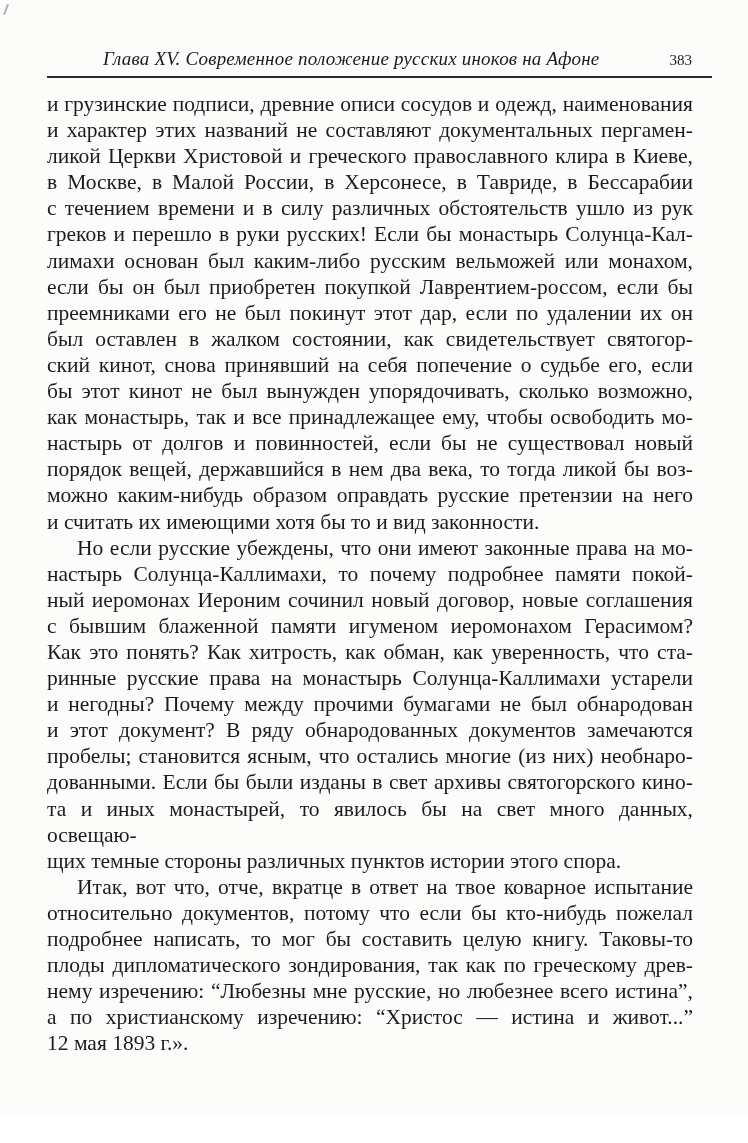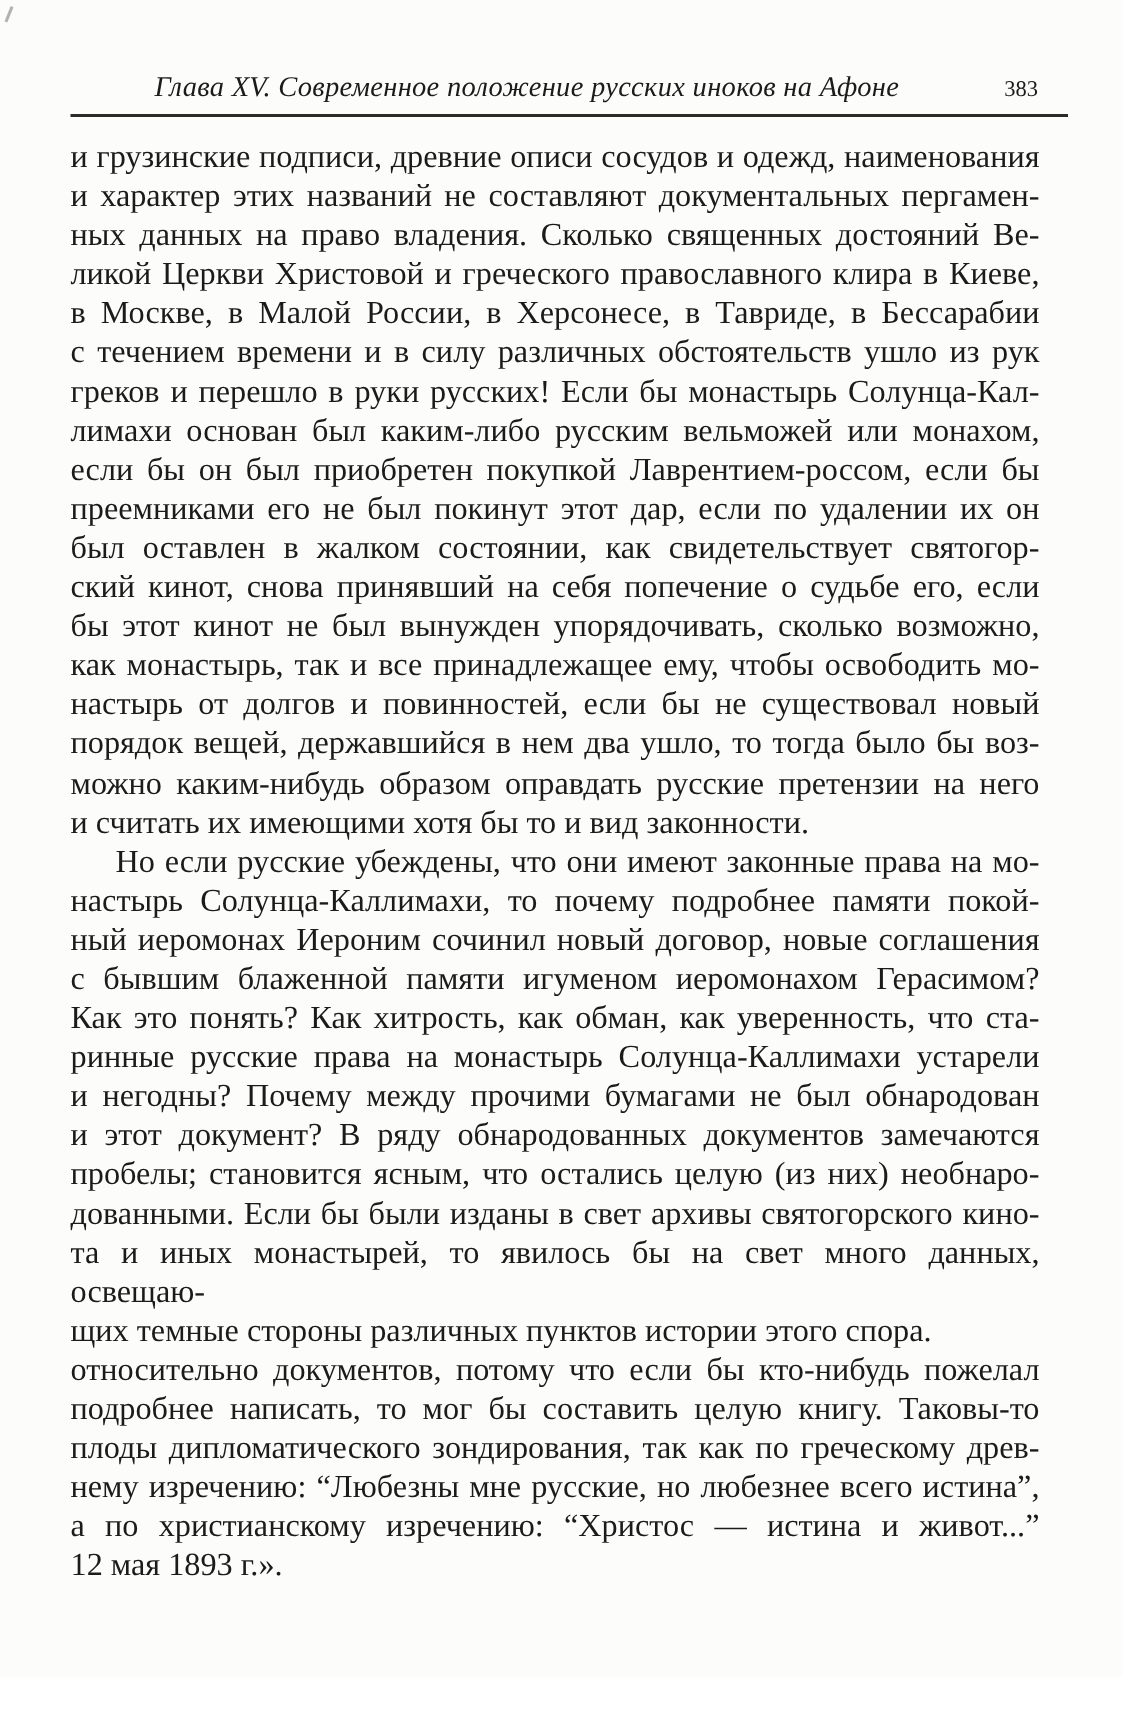--- a/index.html
+++ b/index.html
@@ -83,54 +83,54 @@
   <header class="running-head">
     <span class="head-title">Глава XV. Современное положение русских иноков на Афоне</span>
     <span class="head-page">383</span>
   </header>
   <hr class="head-rule">
 
   <main class="body-text">
     <div class="para">
       <div class="line">и грузинские подписи, древние описи сосудов и одежд, наименования</div>
       <div class="line">и характер этих названий не составляют документальных пергамен-</div>
-      <div class="line">ных данных на право владения. Сколько священных достояний Ве-</div>
       <div class="line">ликой Церкви Христовой и греческого православного клира в Киеве,</div>
       <div class="line">в Москве, в Малой России, в Херсонесе, в Тавриде, в Бессарабии</div>
       <div class="line">с течением времени и в силу различных обстоятельств ушло из рук</div>
       <div class="line">греков и перешло в руки русских! Если бы монастырь Солунца-Кал-</div>
       <div class="line">лимахи основан был каким-либо русским вельможей или монахом,</div>
       <div class="line">если бы он был приобретен покупкой Лаврентием-россом, если бы</div>
       <div class="line">преемниками его не был покинут этот дар, если по удалении их он</div>
       <div class="line">был оставлен в жалком состоянии, как свидетельствует святогор-</div>
       <div class="line">ский кинот, снова принявший на себя попечение о судьбе его, если</div>
       <div class="line">бы этот кинот не был вынужден упорядочивать, сколько возможно,</div>
       <div class="line">как монастырь, так и все принадлежащее ему, чтобы освободить мо-</div>
       <div class="line">настырь от долгов и повинностей, если бы не существовал новый</div>
-      <div class="line">порядок вещей, державшийся в нем два ушло, то тогда было бы воз-</div>
+      <div class="line">порядок вещей, державшийся в нем два века, то тогда ликой бы воз-</div>
       <div class="line">можно каким-нибудь образом оправдать русские претензии на него</div>
       <div class="line last">и считать их имеющими хотя бы то и вид законности.</div>
     </div>
 
     <div class="para">
       <div class="line indent">Но если русские убеждены, что они имеют законные права на мо-</div>
       <div class="line">настырь Солунца-Каллимахи, то почему подробнее памяти покой-</div>
       <div class="line">ный иеромонах Иероним сочинил новый договор, новые соглашения</div>
       <div class="line">с бывшим блаженной памяти игуменом иеромонахом Герасимом?</div>
       <div class="line">Как это понять? Как хитрость, как обман, как уверенность, что ста-</div>
       <div class="line">ринные русские права на монастырь Солунца-Каллимахи устарели</div>
       <div class="line">и негодны? Почему между прочими бумагами не был обнародован</div>
       <div class="line">и этот документ? В ряду обнародованных документов замечаются</div>
-      <div class="line">пробелы; становится ясным, что остались целую (из них) необнаро-</div>
+      <div class="line">пробелы; становится ясным, что остались многие (из них) необнаро-</div>
       <div class="line">дованными. Если бы были изданы в свет архивы святогорского кино-</div>
       <div class="line">та и иных монастырей, то явилось бы на свет много данных, освещаю-</div>
       <div class="line last">щих темные стороны различных пунктов истории этого спора.</div>
     </div>
 
     <div class="para">
+      <div class="line indent">Итак, вот что, отче, вкратце в ответ на твое коварное испытание</div>
       <div class="line">относительно документов, потому что если бы кто-нибудь пожелал</div>
       <div class="line">подробнее написать, то мог бы составить целую книгу. Таковы-то</div>
       <div class="line">плоды дипломатического зондирования, так как по греческому древ-</div>
       <div class="line">нему изречению: “Любезны мне русские, но любезнее всего истина”,</div>
       <div class="line">а по христианскому изречению: “Христос — истина и живот...”</div>
       <div class="line last">12 мая 1893 г.».</div>
     </div>
   </main>
 </div>
 

